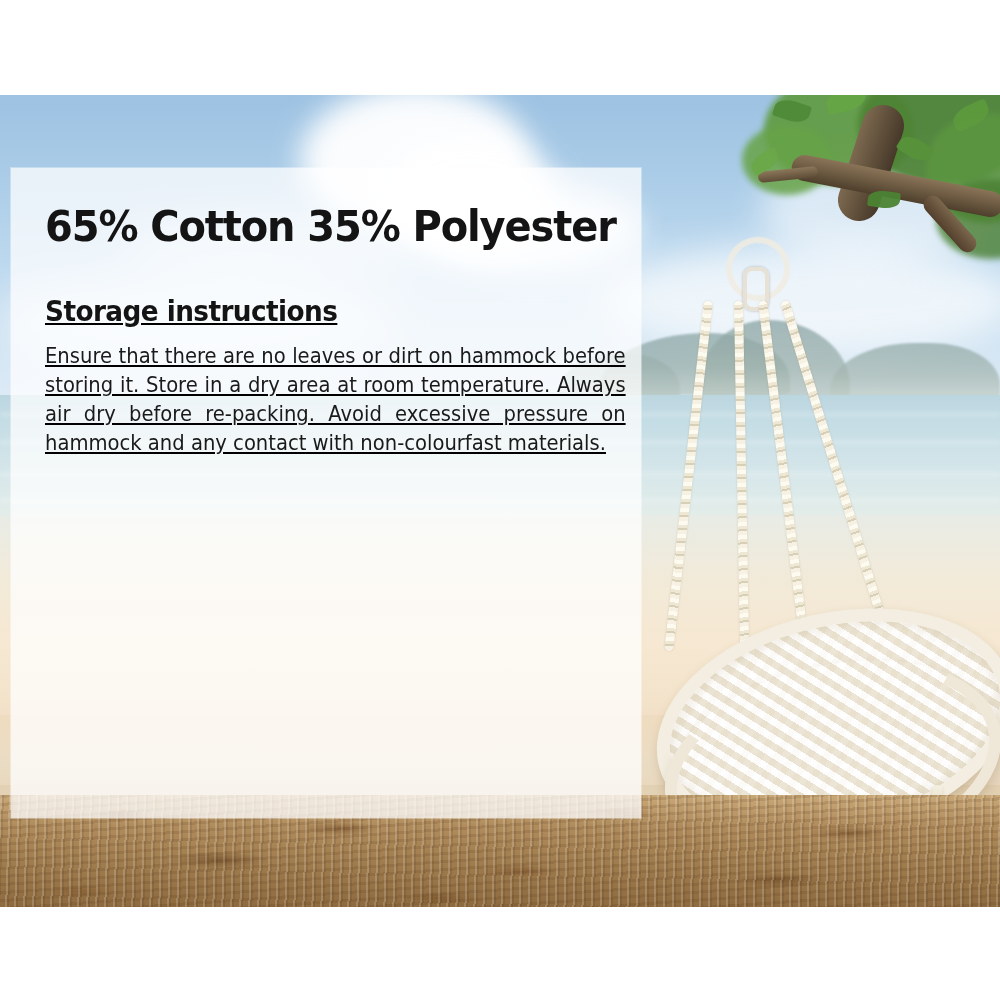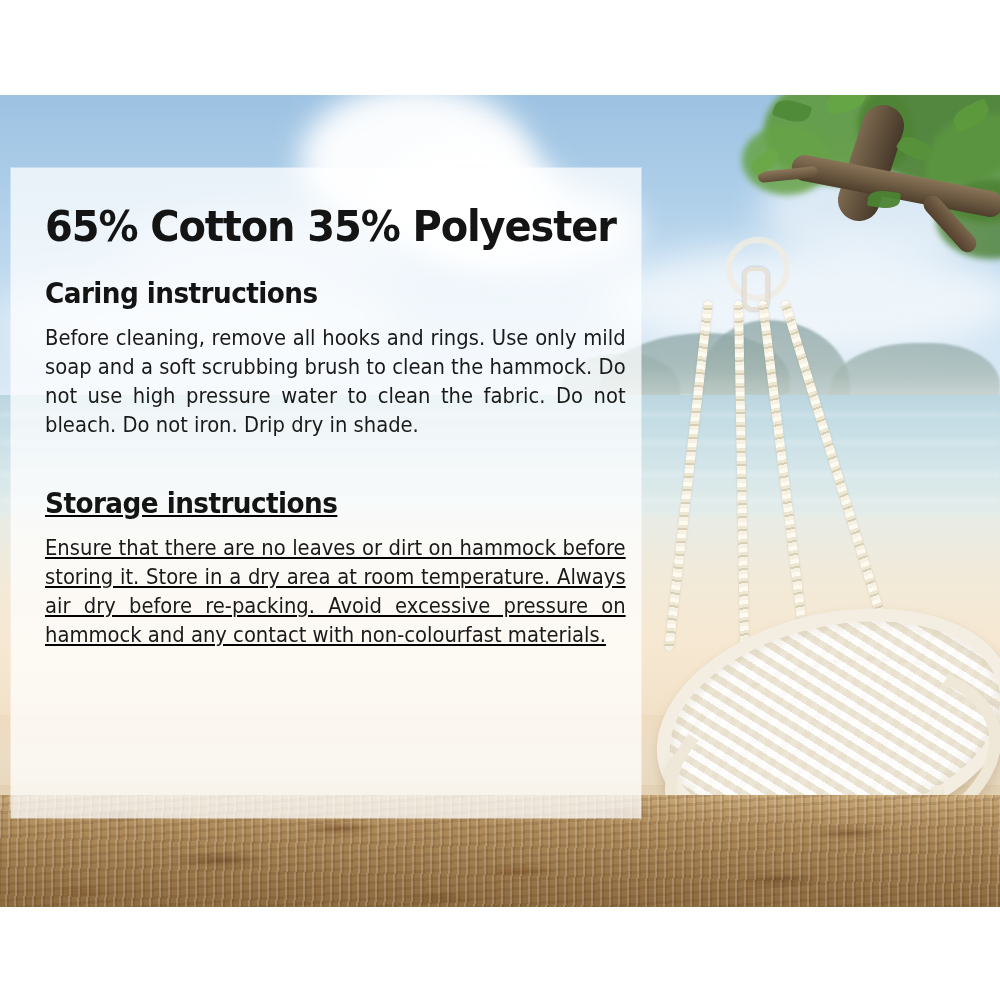--- a/index.html
+++ b/index.html
@@ -289,24 +289,20 @@
       <div class="grain"></div>
     </div>
 
   </div>
 
   <div class="panel">
     <div class="panel-inner">
 
       <h1 class="title">65% Cotton 35% Polyester</h1>
 
-      <div class="section">
-        <h2 class="heading">Caring instructions</h2>
-        <p class="body">Before cleaning, remove all hooks and rings. Use only mild soap and a soft scrubbing brush to clean the hammock. Do not use high pressure water to clean the fabric. Do not bleach. Do not iron. Drip dry in shade.</p>
-      </div>
 
       <div class="section second">
         <h2 class="heading">Storage instructions</h2>
         <p class="body nojust">Ensure that there are no leaves or dirt on hammock before storing it. Store in a dry area at room temperature. Always air dry before re-packing. Avoid excessive pressure on hammock and any contact with non-colourfast materials.</p>
       </div>
 
     </div>
   </div>
 
 </div>

